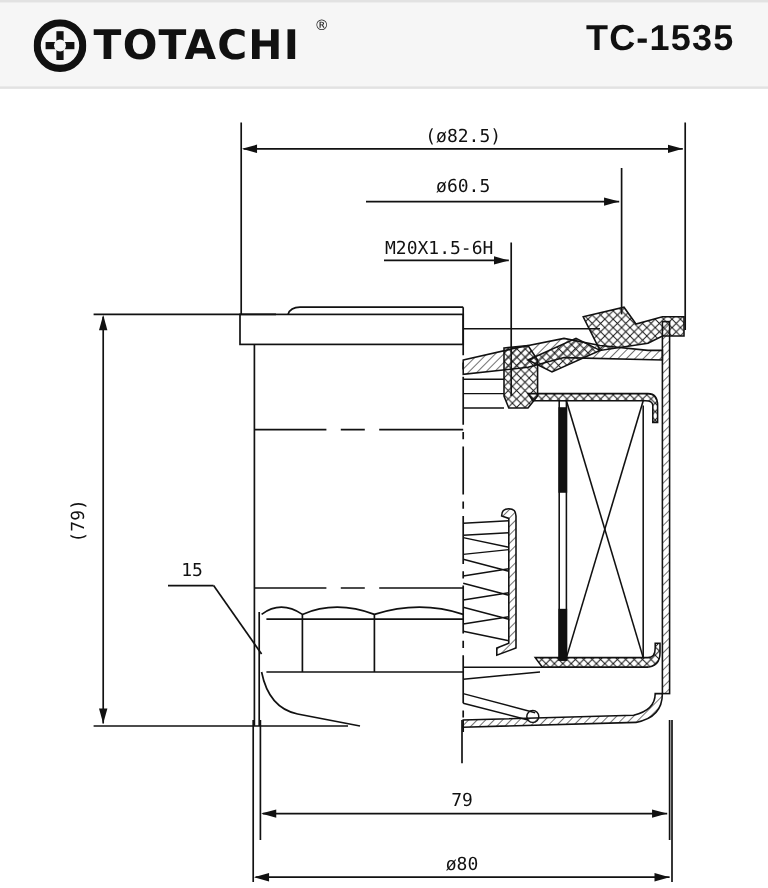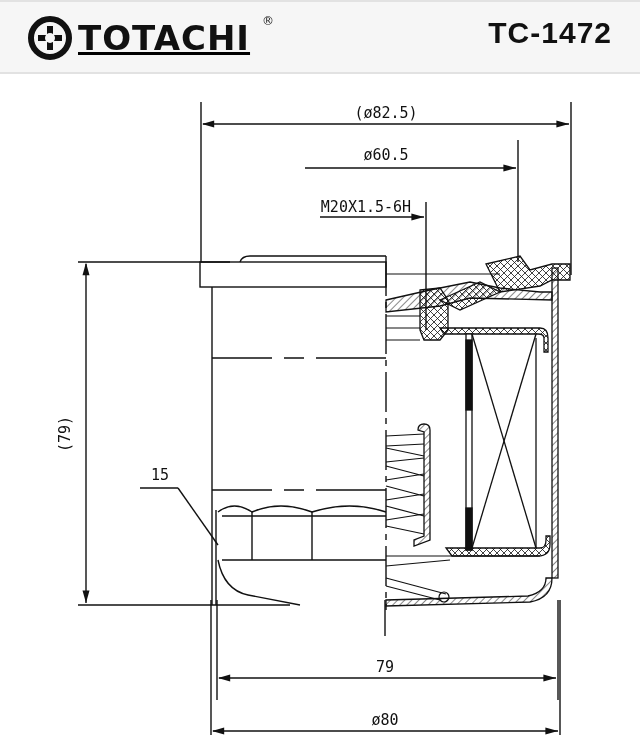--- a/index.html
+++ b/index.html
@@ -1,39 +1,39 @@
 <!DOCTYPE html>
 <html><head>
 <meta charset="utf-8">
 <style>
   html,body{margin:0;padding:0;background:#ffffff;}
   body{width:640px;height:740px;position:relative;overflow:hidden;font-family:"DejaVu Sans",sans-serif;}
   .header{position:absolute;left:0;top:0;width:640px;height:74px;background:#f6f6f6;border-top:2px solid #e2e2e2;border-bottom:2px solid #e2e2e2;box-sizing:border-box;}
-  .brand{position:absolute;left:28px;top:14px;height:44px;display:flex;align-items:center;text-decoration:underline;}
+  .brand{position:absolute;left:28px;top:14px;height:44px;display:flex;align-items:center;}
   .brand-text{font-family:"DejaVu Sans",sans-serif;font-weight:bold;font-size:34px;letter-spacing:1px;color:#111;margin-left:6px;}
   .reg{position:absolute;left:262px;top:12px;font-size:12px;color:#222;}
   .part{position:absolute;right:28px;top:14px;font-family:"Liberation Sans",sans-serif;font-weight:bold;font-size:30px;color:#111;letter-spacing:1px;}
   svg.drawing{position:absolute;left:0;top:74px;}
   .dim{font-family:"DejaVu Sans Mono",monospace;font-size:15px;fill:#111;}
 </style>
 </head>
 <body>
 
 <div class="header">
   <div class="brand">
     <svg width="44" height="44" viewBox="0 0 44 44">
       <circle cx="22" cy="22" r="19" fill="none" stroke="#111" stroke-width="6"></circle>
       <rect x="19" y="10" width="6" height="24" fill="#111"></rect>
       <rect x="10" y="19" width="24" height="6" fill="#111"></rect>
       <circle cx="22" cy="22" r="5" fill="#f6f6f6"></circle>
     </svg>
     <span class="brand-text">TOTACHI</span>
   </div>
   <span class="reg">®</span>
-  <span class="part">TC-1472</span>
+  <span class="part">TC-1535</span>
 </div>
 
 <svg class="drawing" width="640" height="666" viewBox="0 74 640 666">
   <defs>
     <pattern id="hatch" width="5" height="5" patternUnits="userSpaceOnUse" patternTransform="rotate(45)">
       <line x1="0" y1="0" x2="0" y2="5" stroke="#111" stroke-width="1"></line>
     </pattern>
     <pattern id="xhatch" width="7" height="7" patternUnits="userSpaceOnUse">
       <path d="M0 0 L7 7 M7 0 L0 7" stroke="#111" stroke-width="0.8"></path>
     </pattern>

